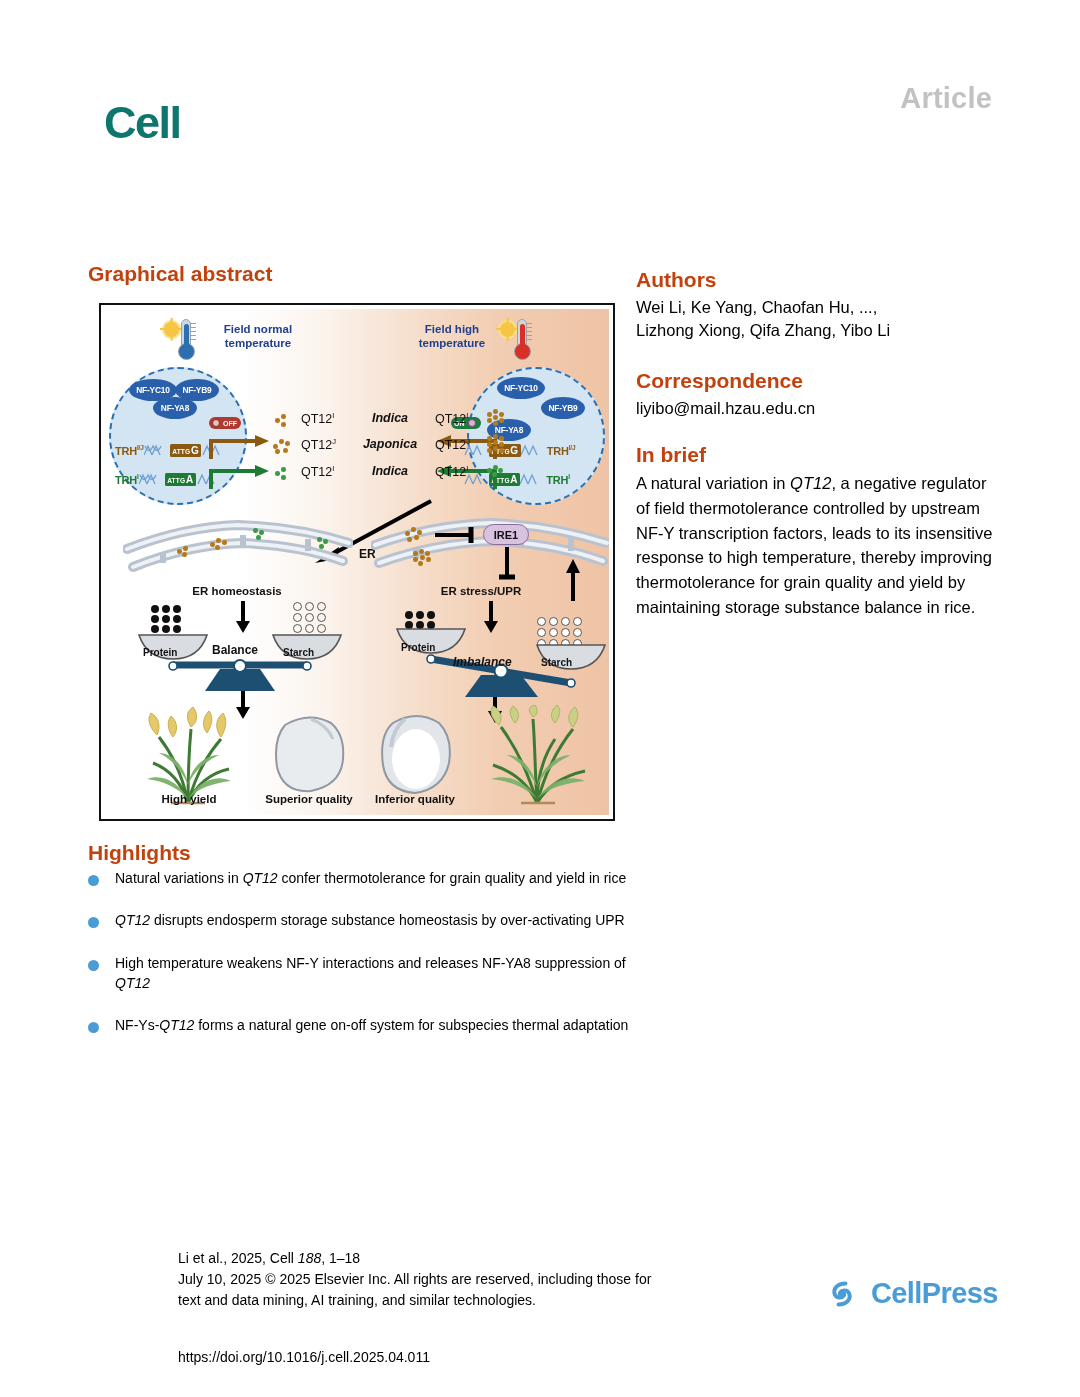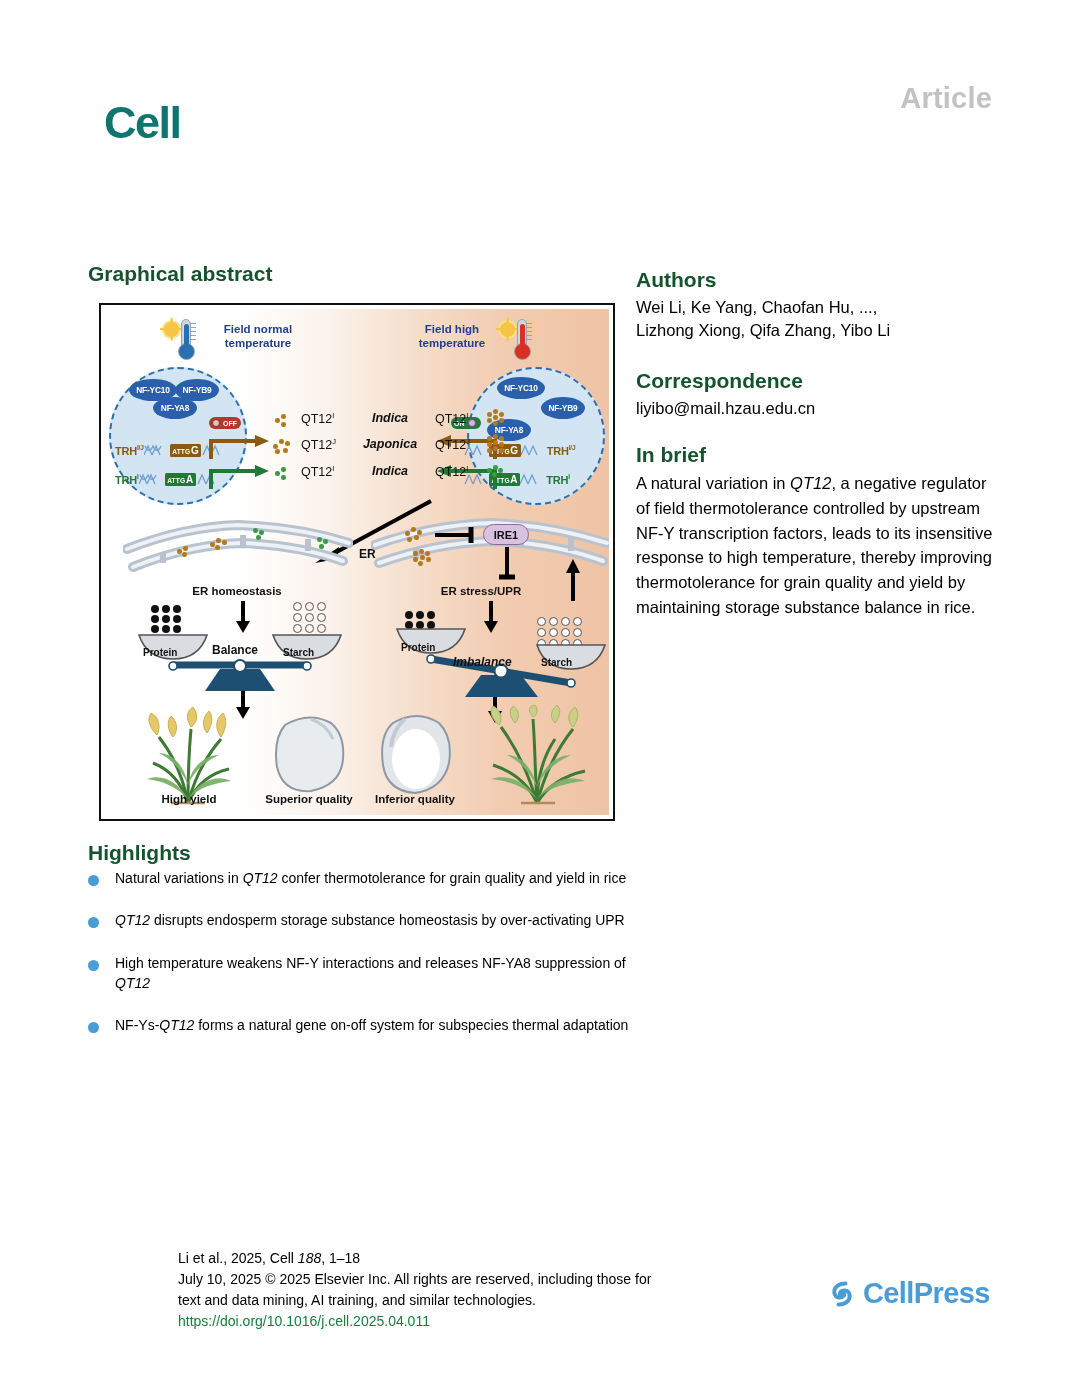--- a/index.html
+++ b/index.html
@@ -24,21 +24,21 @@
     letter-spacing:-1.5px;line-height:1;
   }
   .paper-title{
     position:absolute;left:88px;top:168px;width:880px;
     font-size:30px;font-weight:bold;line-height:1.22;color:#000;
     letter-spacing:-.2px;
   }
 
   
   .sec-head{
-    color:#14532d;font-size:21px;font-weight:bold;
+    color:#c2410c;font-size:21px;font-weight:bold;
   }
 
   
   #ga-head{position:absolute;left:88px;top:262px;}
   .ga-box{
     position:absolute;left:99px;top:303px;width:516px;height:518px;
     border:2px solid #111;background:#fff;box-sizing:border-box;
     overflow:hidden;
   }
   .ga-inner{position:absolute;left:4px;top:4px;width:504px;height:506px;
@@ -114,23 +114,23 @@
   
   #hl-head{position:absolute;left:88px;top:841px;}
   .hl-list{position:absolute;left:88px;top:868px;width:560px;}
   .hl-item{display:flex;align-items:flex-start;margin-bottom:22px;}
   .hl-bullet{width:11px;height:11px;border-radius:50%;background:#4a9cd6;flex:0 0 auto;margin-top:7px;margin-right:16px;}
   .hl-text{font-size:14px;line-height:1.45;color:#000;}
   .hl-text i{font-style:italic;}
 
   
   .footer{position:absolute;left:178px;top:1248px;width:700px;font-size:14px;line-height:1.5;color:#000;}
-  .footer .doi{color:#15803d;}
+  .footer .doi{color:#000000;margin-top:36px;}
   .footer i{font-style:italic;}
-  .cp-logo{position:absolute;left:828px;top:1279px;display:flex;align-items:center;}
+  .cp-logo{position:absolute;left:828px;top:1279px;display:flex;align-items:center;gap:8px;}
   .cp-mark{width:28px;height:28px;margin-right:7px;}
   .cp-word{font-size:29px;font-weight:bold;color:#4a9cd6;letter-spacing:-.6px;line-height:1;}
 </style>
 </head>
 <body>
 
 <div class="page">
 
   <div class="article-tag">Article</div>
   <div class="cell-logo">Cell</div>

